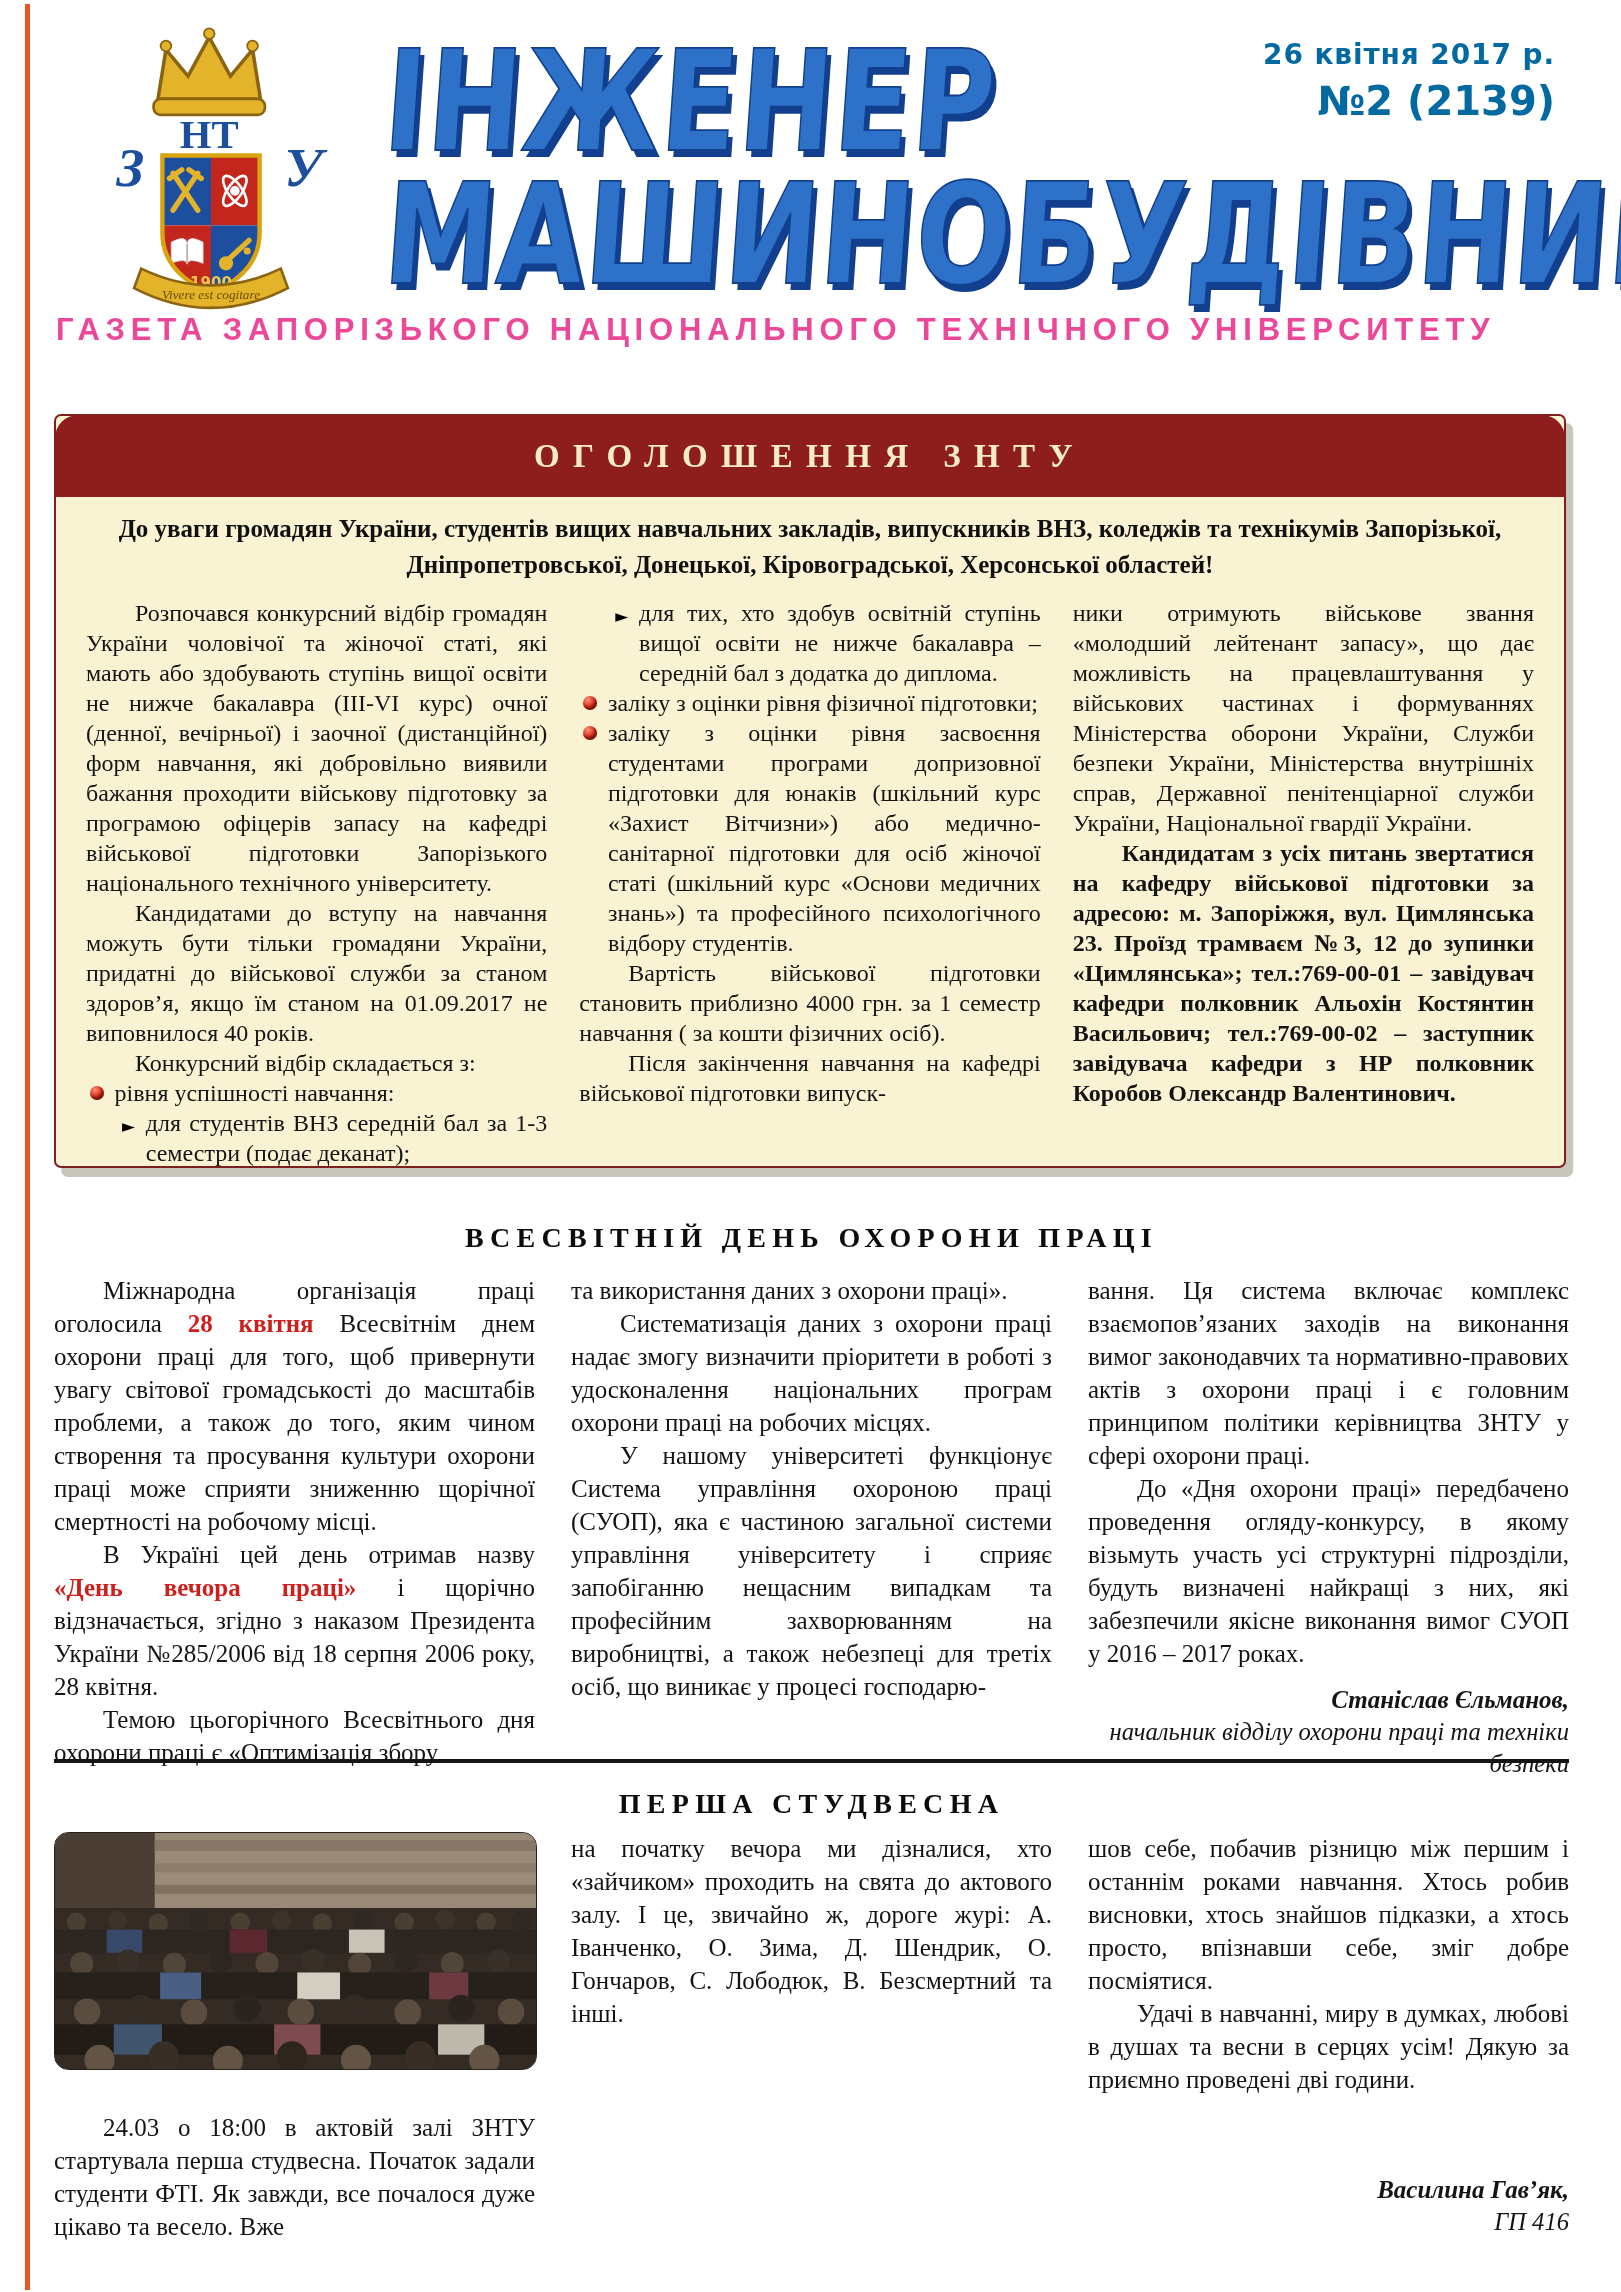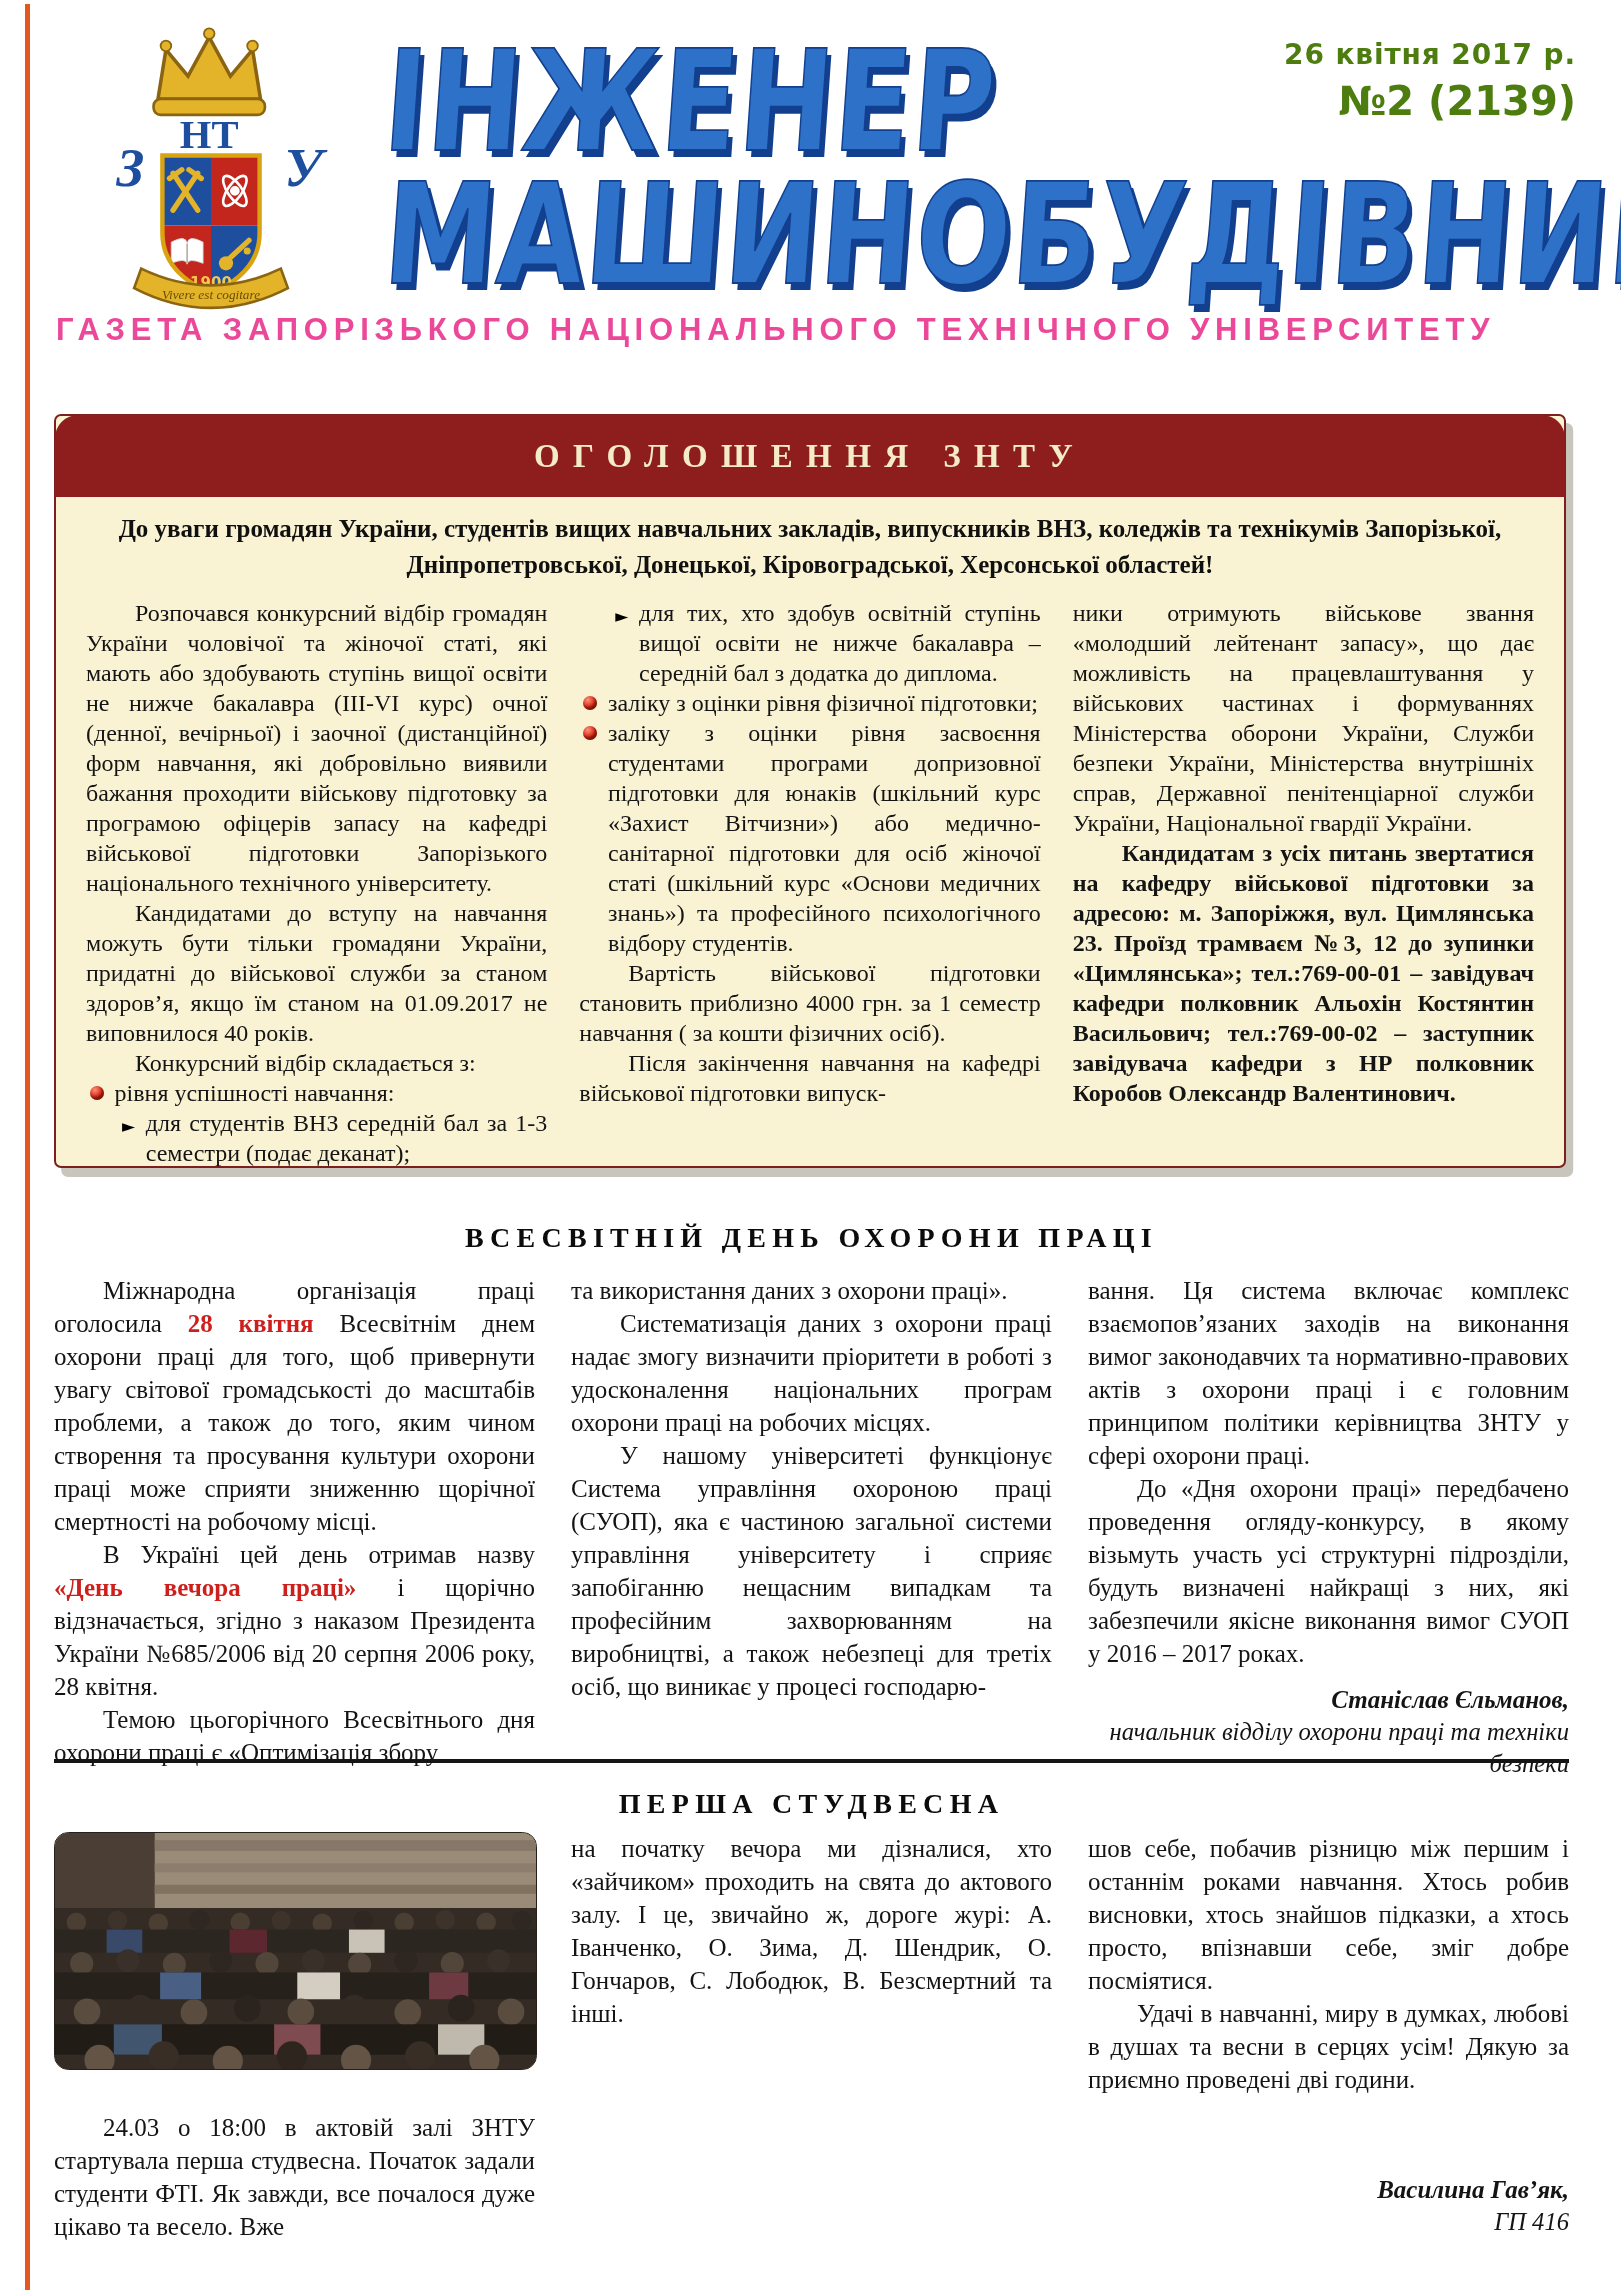--- a/index.html
+++ b/index.html
@@ -10,22 +10,22 @@
   .edge-line { position:absolute; left:25px; top:3.6px; width:5.4px; height:2286px; background:#e4581f; }
 
   
   .logo { position:absolute; left:63px; top:23px; width:296px; height:296px; }
   .m-title { position:absolute; left:380px; font-family:"DejaVu Sans", sans-serif; font-weight:800;
              color:#2e71c8; -webkit-text-stroke:1.8px #123f8e; text-shadow:6.3px 7.2px 0 #12408e;
              white-space:nowrap; line-height:1; transform:skewX(-4deg) scaleX(0.8);
              transform-origin:left bottom; letter-spacing:1.8px; }
   .m-title.l1 { top:32px; font-size:140px; }
   .m-title.l2 { top:165px; font-size:140px; }
-  .dateline { position:absolute; right:45px; top:38px; text-align:right;
-              font-family:"DejaVu Sans", sans-serif; font-weight:700; color:#4d7c0f; }
+  .dateline { position:absolute; right:66px; top:38px; text-align:right;
+              font-family:"DejaVu Sans", sans-serif; font-weight:700; color:#0369a1; }
   .dateline .date { font-size:28px; letter-spacing:0.9px; }
   .dateline .issue { font-size:40px; margin-top:7.2px; }
   .subtitle { position:absolute; left:56px; top:312px; width:1514px; white-space:nowrap;
               font-family:"Liberation Sans", sans-serif; font-weight:700; font-size:31px;
               letter-spacing:5.8px; color:#ec4899; }
 
   
   .ann { position:absolute; left:54px; top:414px; width:1512px; height:754px; box-sizing:border-box;
          background:#faf3d3; border:2.7px solid #7e1f1f; border-radius:7px; box-shadow:7.2px 9px 0 #c8c5bd; }
   .ann-header { height:82px; margin:-0.9px -0.9px 0 -0.9px; background:#8e1e1e; border-radius:23px 23px 0 0;
@@ -176,21 +176,21 @@
         <p class="p-ind bold">Кандидатам з усіх питань звертатися на кафедру військової підготовки за адресою: м. Запоріжжя, вул. Цимлянська 23. Проїзд трамваєм №3, 12 до зупинки «Цимлянська»; тел.:769-00-01 – завідувач кафедри полковник Альохін Костянтин Васильович; тел.:769-00-02 – заступник завідувача кафедри з НР полковник Коробов Олександр Валентинович.</p>
       </div>
 
     </div>
   </div>
 
   <div class="art-title t-safety">ВСЕСВІТНІЙ ДЕНЬ ОХОРОНИ ПРАЦІ</div>
   <div class="cols3 c-safety">
     <div class="col">
       <p class="p-ind"><span>Міжнародна організація праці оголосила </span><span class="red">28 квітня</span><span> Всесвітнім днем охорони праці для того, щоб привернути увагу світової громадськості до масштабів проблеми, а також до того, яким чином створення та просування культури охорони праці може сприяти зниженню щорічної смертності на робочому місці.</span></p>
-      <p class="p-ind"><span>В Україні цей день отримав назву </span><span class="red">«День вечора праці»</span><span> і щорічно відзначається, згідно з наказом Президента України №685/2006 від 20 серпня 2006 року, 28 квітня.</span></p>
+      <p class="p-ind"><span>В Україні цей день отримав назву </span><span class="red">«День вечора праці»</span><span> і щорічно відзначається, згідно з наказом Президента України №285/2006 від 18 серпня 2006 року, 28 квітня.</span></p>
       <p class="p-ind">Темою цьогорічного Всесвітнього дня охорони праці є «Оптимізація збору</p>
     </div>
     <div class="col">
       <p>та використання даних з охорони праці».</p>
       <p class="p-ind">Систематизація даних з охорони праці надає змогу визначити пріоритети в роботі з удосконалення національних програм охорони праці на робочих місцях.</p>
       <p class="p-ind">У нашому університеті функціонує Система управління охороною праці (СУОП), яка є частиною загальної системи управління університету і сприяє запобіганню нещасним випадкам та професійним захворюванням на виробництві, а також небезпеці для третіх осіб, що виникає у процесі господарю-</p>
     </div>
     <div class="col">
       <p>вання. Ця система включає комплекс взаємопов’язаних заходів на виконання вимог законодавчих та нормативно-правових актів з охорони праці і є головним принципом політики керівництва ЗНТУ у сфері охорони праці.</p>
       <p class="p-ind">До «Дня охорони праці» передбачено проведення огляду-конкурсу, в якому візьмуть участь усі структурні підрозділи, будуть визначені найкращі з них, які забезпечили якісне виконання вимог СУОП у 2016 – 2017 роках.</p>

